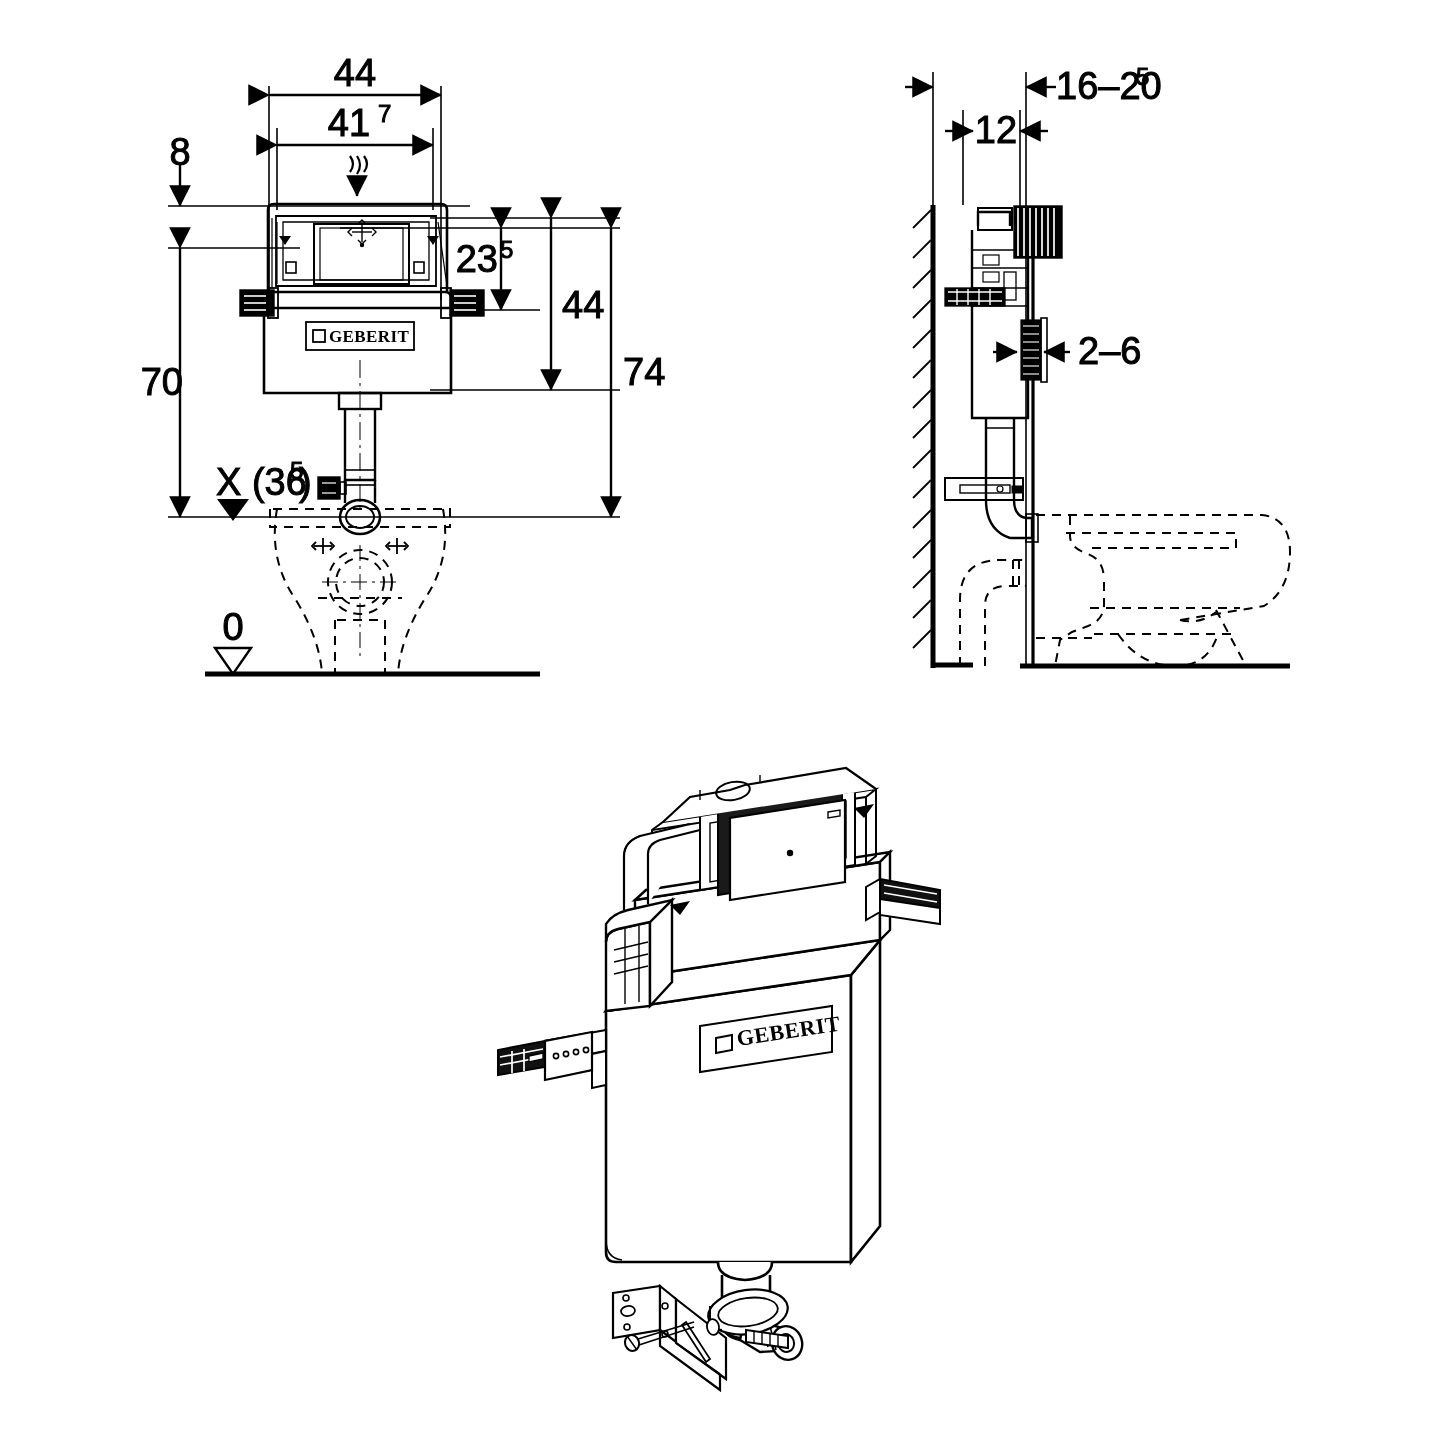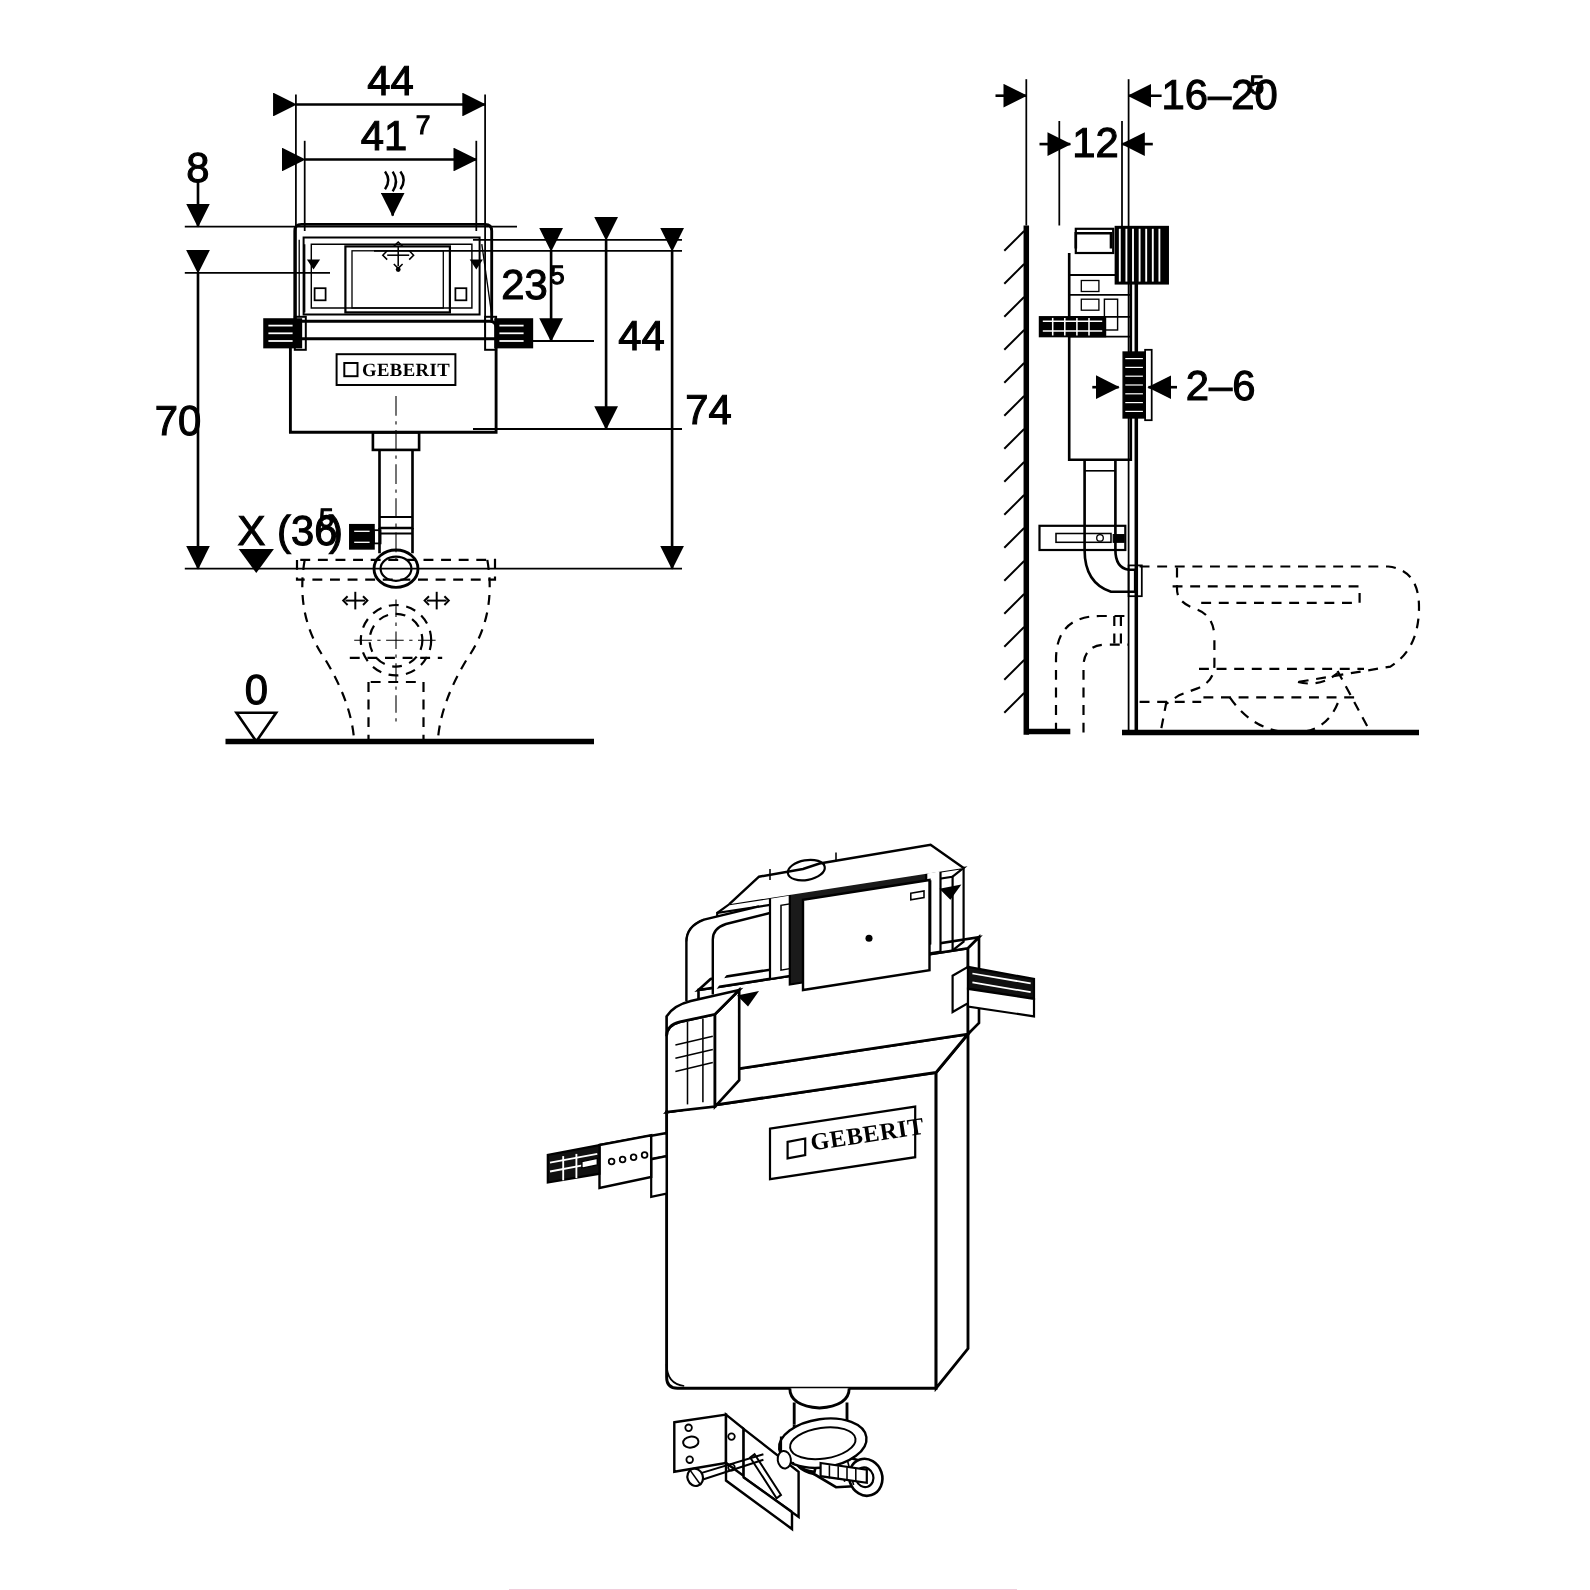--- a/index.html
+++ b/index.html
@@ -1,18 +1,18 @@
 <!DOCTYPE html>
 <html><head>
 <meta charset="utf-8">
 <title>Geberit Concealed Cistern Technical Drawing</title>
 <style>
   html,body{margin:0;padding:0;background:#ffffff;}
   body{width:1445px;height:1445px;font-family:"Liberation Sans",sans-serif;color:#000;}
-  #sheet{position:relative;width:1445px;height:1445px;overflow:hidden;background:#be185d;}
+  #sheet{position:relative;width:1445px;height:1445px;overflow:hidden;background:#14b8a6;}
   svg{display:block;}
   .dimtext{font-family:"Liberation Sans",sans-serif;font-size:38px;fill:#000;}
   .dimtext-sup{font-family:"Liberation Sans",sans-serif;font-size:24px;fill:#000;}
 </style>
 </head>
 <body>
 
 <div id="sheet">
 
 <svg width="1445" height="1445" viewBox="0 0 1445 1445" xmlns="http://www.w3.org/2000/svg">

